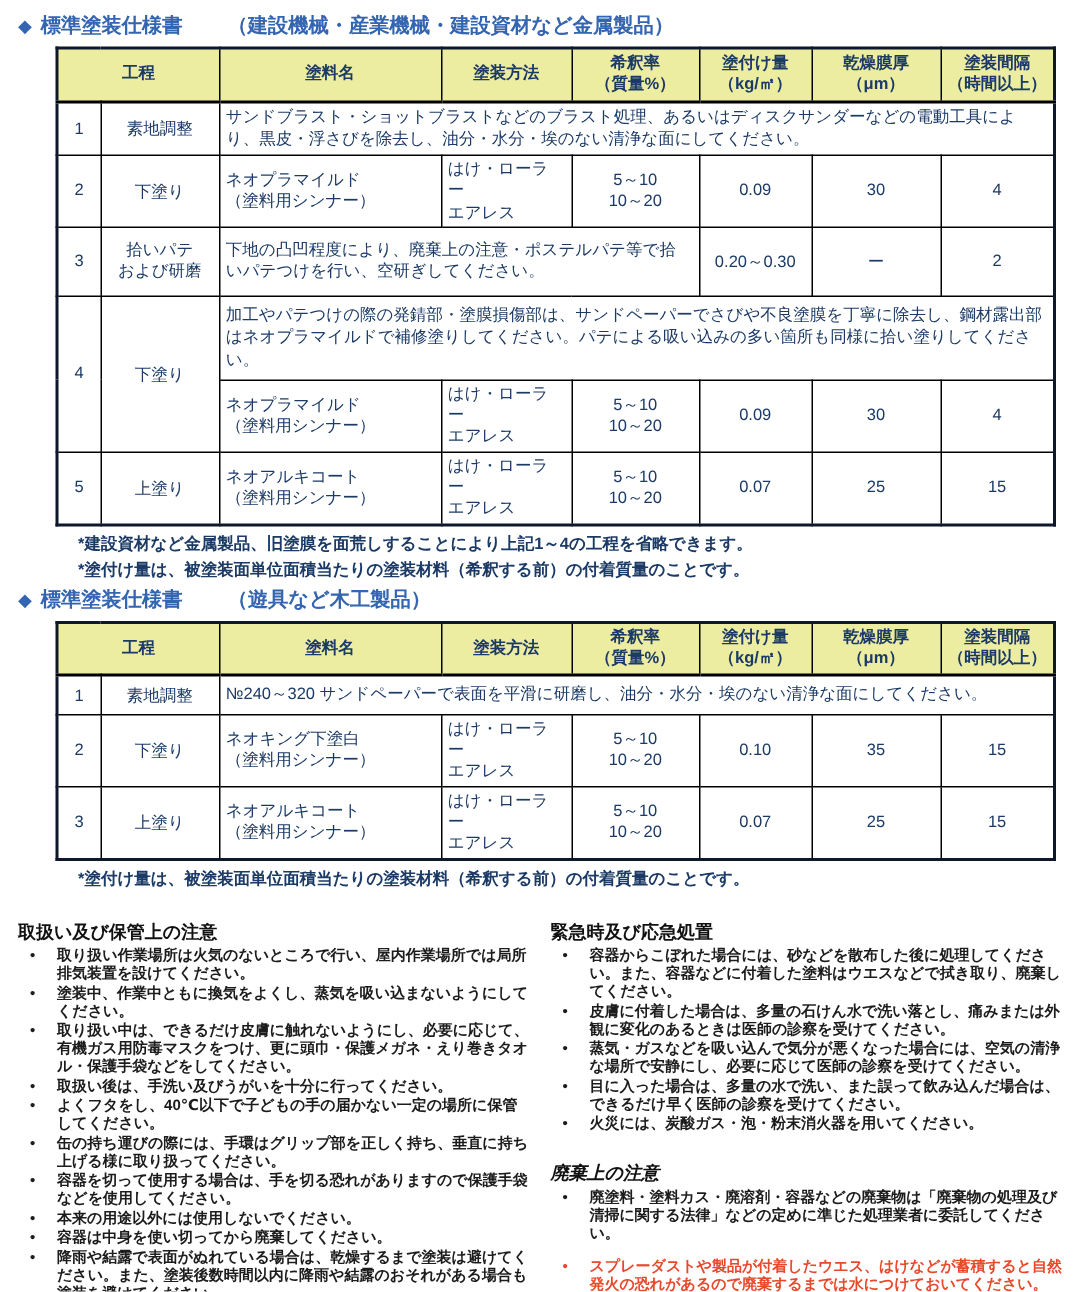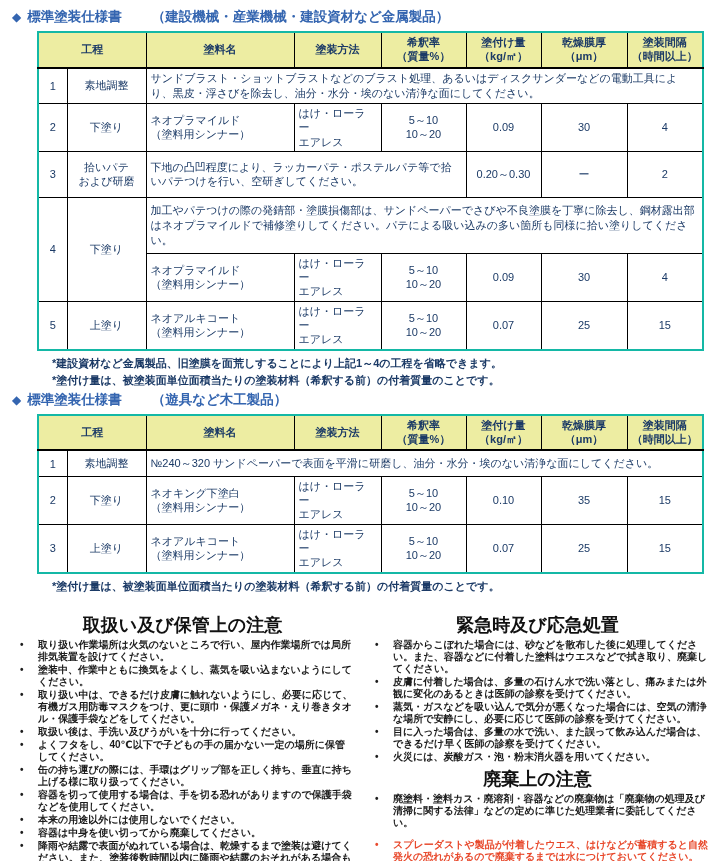--- a/index.html
+++ b/index.html
@@ -13,42 +13,42 @@
   .page { padding: 6px 10px 4px 10px; display: flex; flex-direction: column; height: 100%; }
 
   
   .tbl-title { display: flex; align-items: baseline; margin: 2px 0 5px 2px;
                color: #3465b0; font-weight: bold; font-size: 13.5px; }
   .tbl-title .diamond { margin-right: 6px; font-size: 12px; }
   .tbl-title .subtitle { margin-left: 30px; }
 
   
   table.spec { border-collapse: collapse; table-layout: fixed; width: 665px;
-               margin-left: 27px; border: 2px solid #14b8a6; }
+               margin-left: 27px; border: 2px solid #0f172a; }
   table.spec th, table.spec td { border: 1px solid #000; font-size: 11px; color: #1b3a66;
                vertical-align: middle; padding: 2px 4px; }
   table.spec th { background: #ededa2; font-weight: bold; text-align: center;
                white-space: pre-line; line-height: 1.25; padding: 3px 1px; }
   table.spec thead th { border-bottom: 2px solid #000; }
   td.c { text-align: center; }
   td.pre { white-space: pre-line; line-height: 1.3; }
   td.desc { padding: 2px 6px; line-height: 1.35; font-weight: 500; }
   tr.rh36 td { height: 36px; } tr.rh44 td { height: 44px; } tr.rh46 td { height: 46px; }
   tr.rh56 td { height: 56px; } tr.rh26 td { height: 26px; }
   table.spec td { font-weight: 500; }
 
   .tbl-notes { margin: 4px 0 0 42px; font-size: 11px; font-weight: bold;
                color: #1b3a66; line-height: 1.55; }
   .gap1 { height: 28px; }
 
   
   .notes-wrap { display: flex; gap: 14px; margin-top: 18px; padding: 0 2px; color: #1c1c1c; }
   .notes-col { flex: 1 1 0; }
-  .notes-heading { text-align: center; font-size: 18px; font-weight: bold; margin-bottom: 2px; color: #111; }
-  .notes-heading.second { margin-top: 4px; }
+  .notes-heading { font-size: 12px; font-weight: bold; margin-bottom: 2px; color: #111; }
+  .notes-heading.second { margin-top: 18px; font-style: italic; }
   ul.notes-list { list-style: none; }
   ul.notes-list li { position: relative; padding-left: 26px; font-size: 10px;
                      font-weight: bold; line-height: 1.2; margin-bottom: 1px; color: #1c1c1c; }
   ul.notes-list li::before { content: "\2022"; position: absolute; left: 8px; top: 0; }
   ul.notes-list li.red { color: #e8492c; margin-top: 10px; }
 </style>
 </head>
 <body>
 
 <div class="page">
@@ -101,21 +101,21 @@
         <td class="c pre">5～10
 10～20</td>
         <td class="c">0.09</td>
         <td class="c">30</td>
         <td class="c">4</td>
       </tr>
       <tr class="rh46">
         <td class="c">3</td>
         <td class="c pre">拾いパテ
 および研磨</td>
-        <td colspan="3" class="desc">下地の凸凹程度により、ラッカーパテ・ポステルパテ等で拾いパテつけを行い、空研ぎしてください。</td>
+        <td colspan="3" class="desc">下地の凸凹程度により、廃棄上の注意・ポステルパテ等で拾いパテつけを行い、空研ぎしてください。</td>
         <td class="c">0.20～0.30</td>
         <td class="c">ー</td>
         <td class="c">2</td>
       </tr>
       <tr class="rh56">
         <td class="c" rowspan="2">4</td>
         <td class="c" rowspan="2">下塗り</td>
         <td colspan="6" class="desc">加工やパテつけの際の発錆部・塗膜損傷部は、サンドペーパーでさびや不良塗膜を丁寧に除去し、鋼材露出部はネオプラマイルドで補修塗りしてください。パテによる吸い込みの多い箇所も同様に拾い塗りしてください。</td>
       </tr>
       <tr class="rh44">

